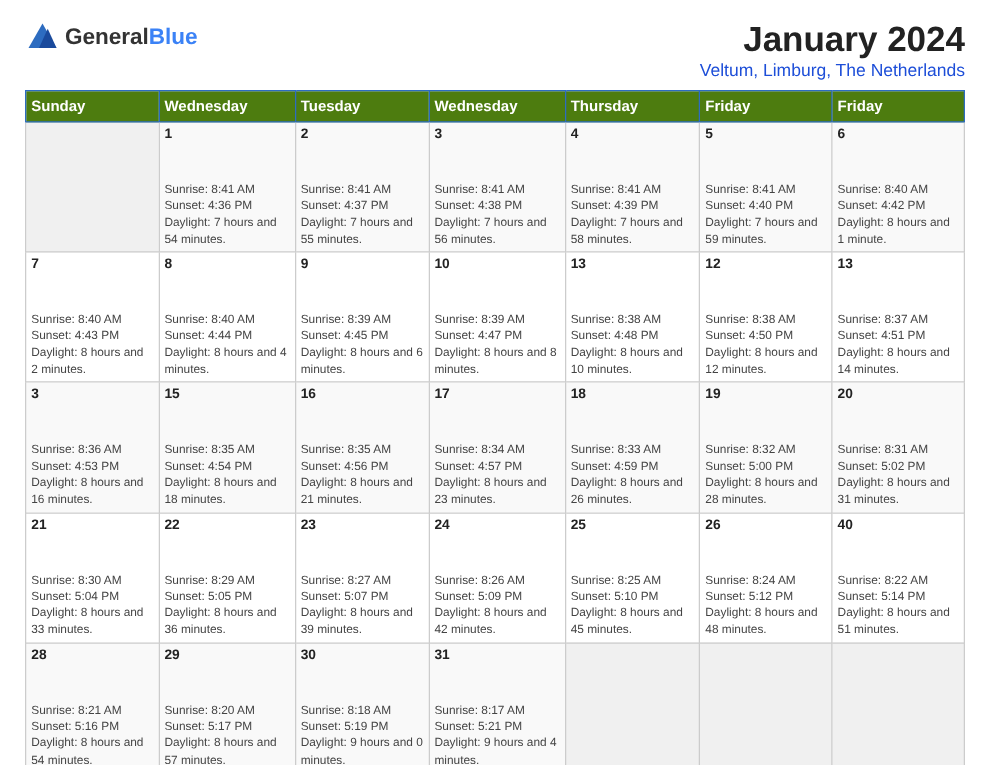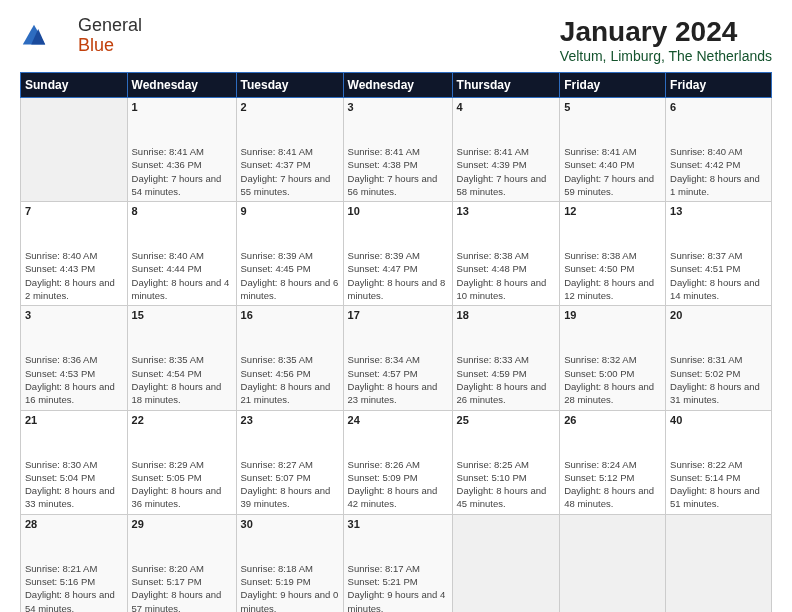--- a/index.html
+++ b/index.html
@@ -23,55 +23,55 @@
       align-items: flex-start;
       margin-bottom: 8px;
     }
     .logo {
       display: flex;
       align-items: center;
       gap: 4px;
     }
     .logo-text {
       display: flex;
-      flex-direction: column;
+      flex-direction: row;
       font-size: 18px;
-      font-weight: normal;
+      font-weight: bold;
       color: #333;
       line-height: 1.1;
-      margin-left: 26px;
-    }
-    .logo-text span:last-child { color: #c2410c; }
+    }
+    .logo-text span:last-child { color: #3b82f6; }
     .logo-icon {
       width: 28px;
       height: 28px;
     }
     .title-block {
+      text-align: right;
     }
     .title-block h1 {
       font-size: 28px;
       font-weight: bold;
       color: #222;
     }
     .title-block p {
       font-size: 14px;
-      color: #14532d;
+      color: #1d4ed8;
     }
     .calendar {
       flex: 1;
       display: flex;
       flex-direction: column;
     }
     table {
       width: 100%;
       border-collapse: collapse;
       flex: 1;
     }
     thead tr th {
-      background: #0f172a;
+      background: #4d7c0f;
       color: #fff;
       font-size: 12px;
       font-weight: bold;
       padding: 5px 4px;
       text-align: left;
       border: 1px solid #2d6cc0;
     }
     tbody tr td {
       border: 1px solid #ccc;
       vertical-align: top;

